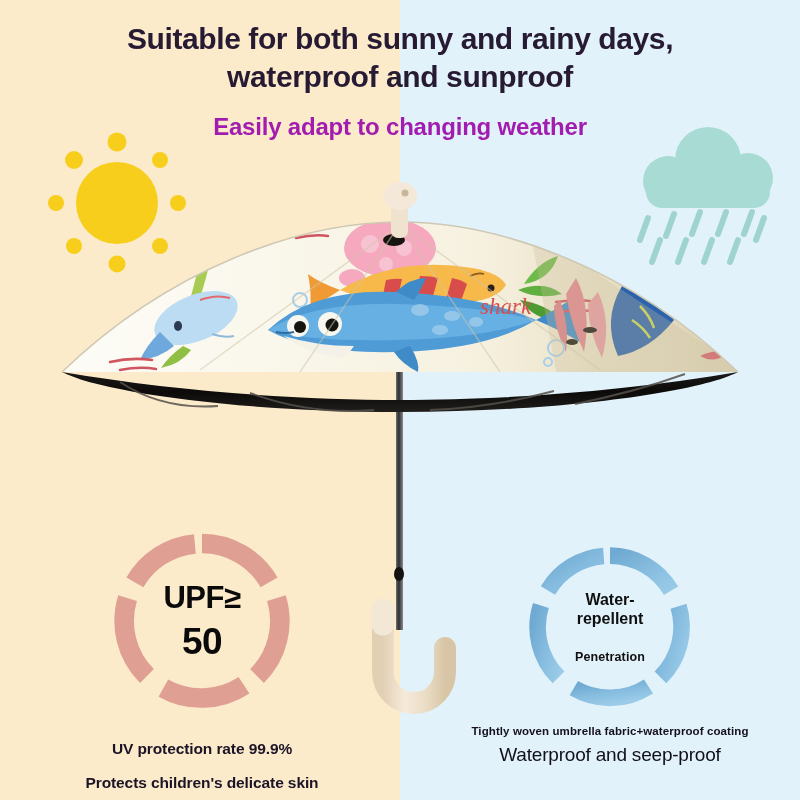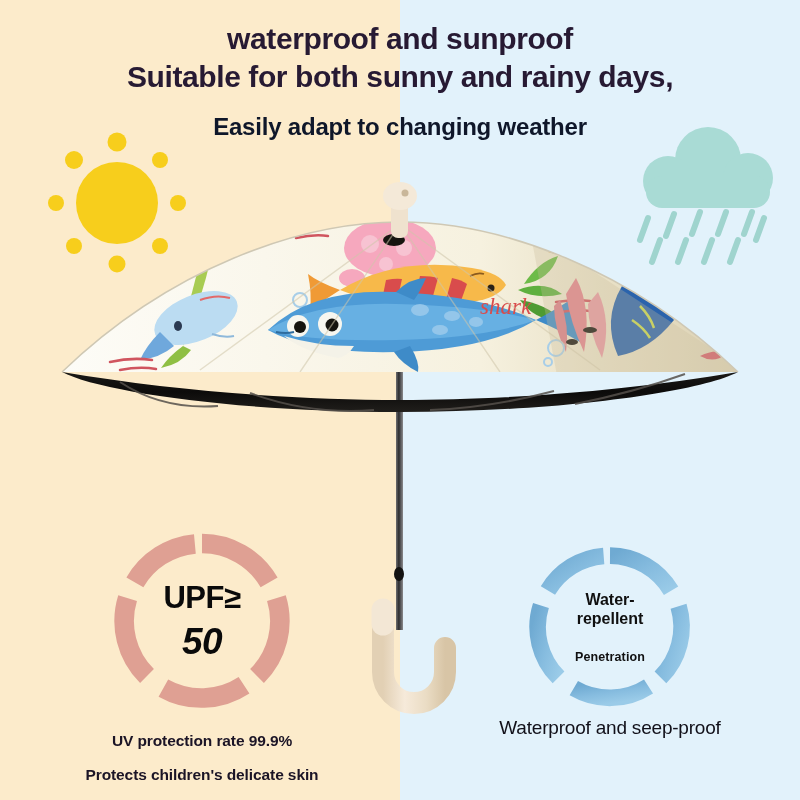--- a/index.html
+++ b/index.html
@@ -35,21 +35,21 @@
   }
   .headline {
     color: #271A33;
     font-size: 30px;
     font-weight: bold;
     letter-spacing: -0.4px;
     line-height: 38px;
     margin: 0;
   }
   .subheadline {
-    color: #0f172a;
+    color: #a21caf;
     font-size: 24px;
     font-weight: bold;
     letter-spacing: -0.2px;
     margin: 17px 0 0 0;
   }
 
   
   #sun-illustration {
     position: absolute;
     left: 32px;
@@ -113,21 +113,20 @@
     line-height: 32px;
     letter-spacing: -0.5px;
   }
   #upf-value {
     color: #0A0A0A;
     font-size: 37px;
     font-weight: bold;
     line-height: 38px;
     margin-top: 9px;
     letter-spacing: -0.5px;
-    font-style: italic;
   }
   #water-title {
     color: #101010;
     font-size: 16px;
     font-weight: bold;
     line-height: 19px;
     text-align: center;
     max-width: 100px;
   }
   #water-sub {
@@ -136,21 +135,21 @@
     font-weight: bold;
     margin-top: 22px;
     letter-spacing: 0.1px;
     text-align: right;
   }
 
   .caption-primary {
     color: #1B1426;
     font-size: 15.5px;
     font-weight: bold;
-    margin-top: 22px;
+    margin-top: 30px;
     letter-spacing: -0.1px;
   }
   .caption-secondary {
     color: #1B1426;
     font-size: 15.5px;
     font-weight: bold;
     margin-top: 16px;
     letter-spacing: -0.1px;
   }
   .caption-small {
@@ -425,22 +424,23 @@
         </g>
       </svg>
       <div class="ring-center">
         <div id="water-title">
           <span>Water-</span><br>
           <span>repellent</span>
         </div>
         <div id="water-sub">Penetration</div>
       </div>
     </div>
+    <div class="caption-small">Tightly woven umbrella fabric+waterproof coating</div>
     <div class="caption-big">Waterproof and seep-proof</div>
   </div>
 
   <div id="headline-block">
+    <p class="headline">Suitable for both sunny and rainy days,</p>
     <p class="headline">waterproof and sunproof</p>
-    <p class="headline">Suitable for both sunny and rainy days,</p>
     <p class="subheadline">Easily adapt to changing weather</p>
   </div>
 
 </div>
 
 </body></html>

